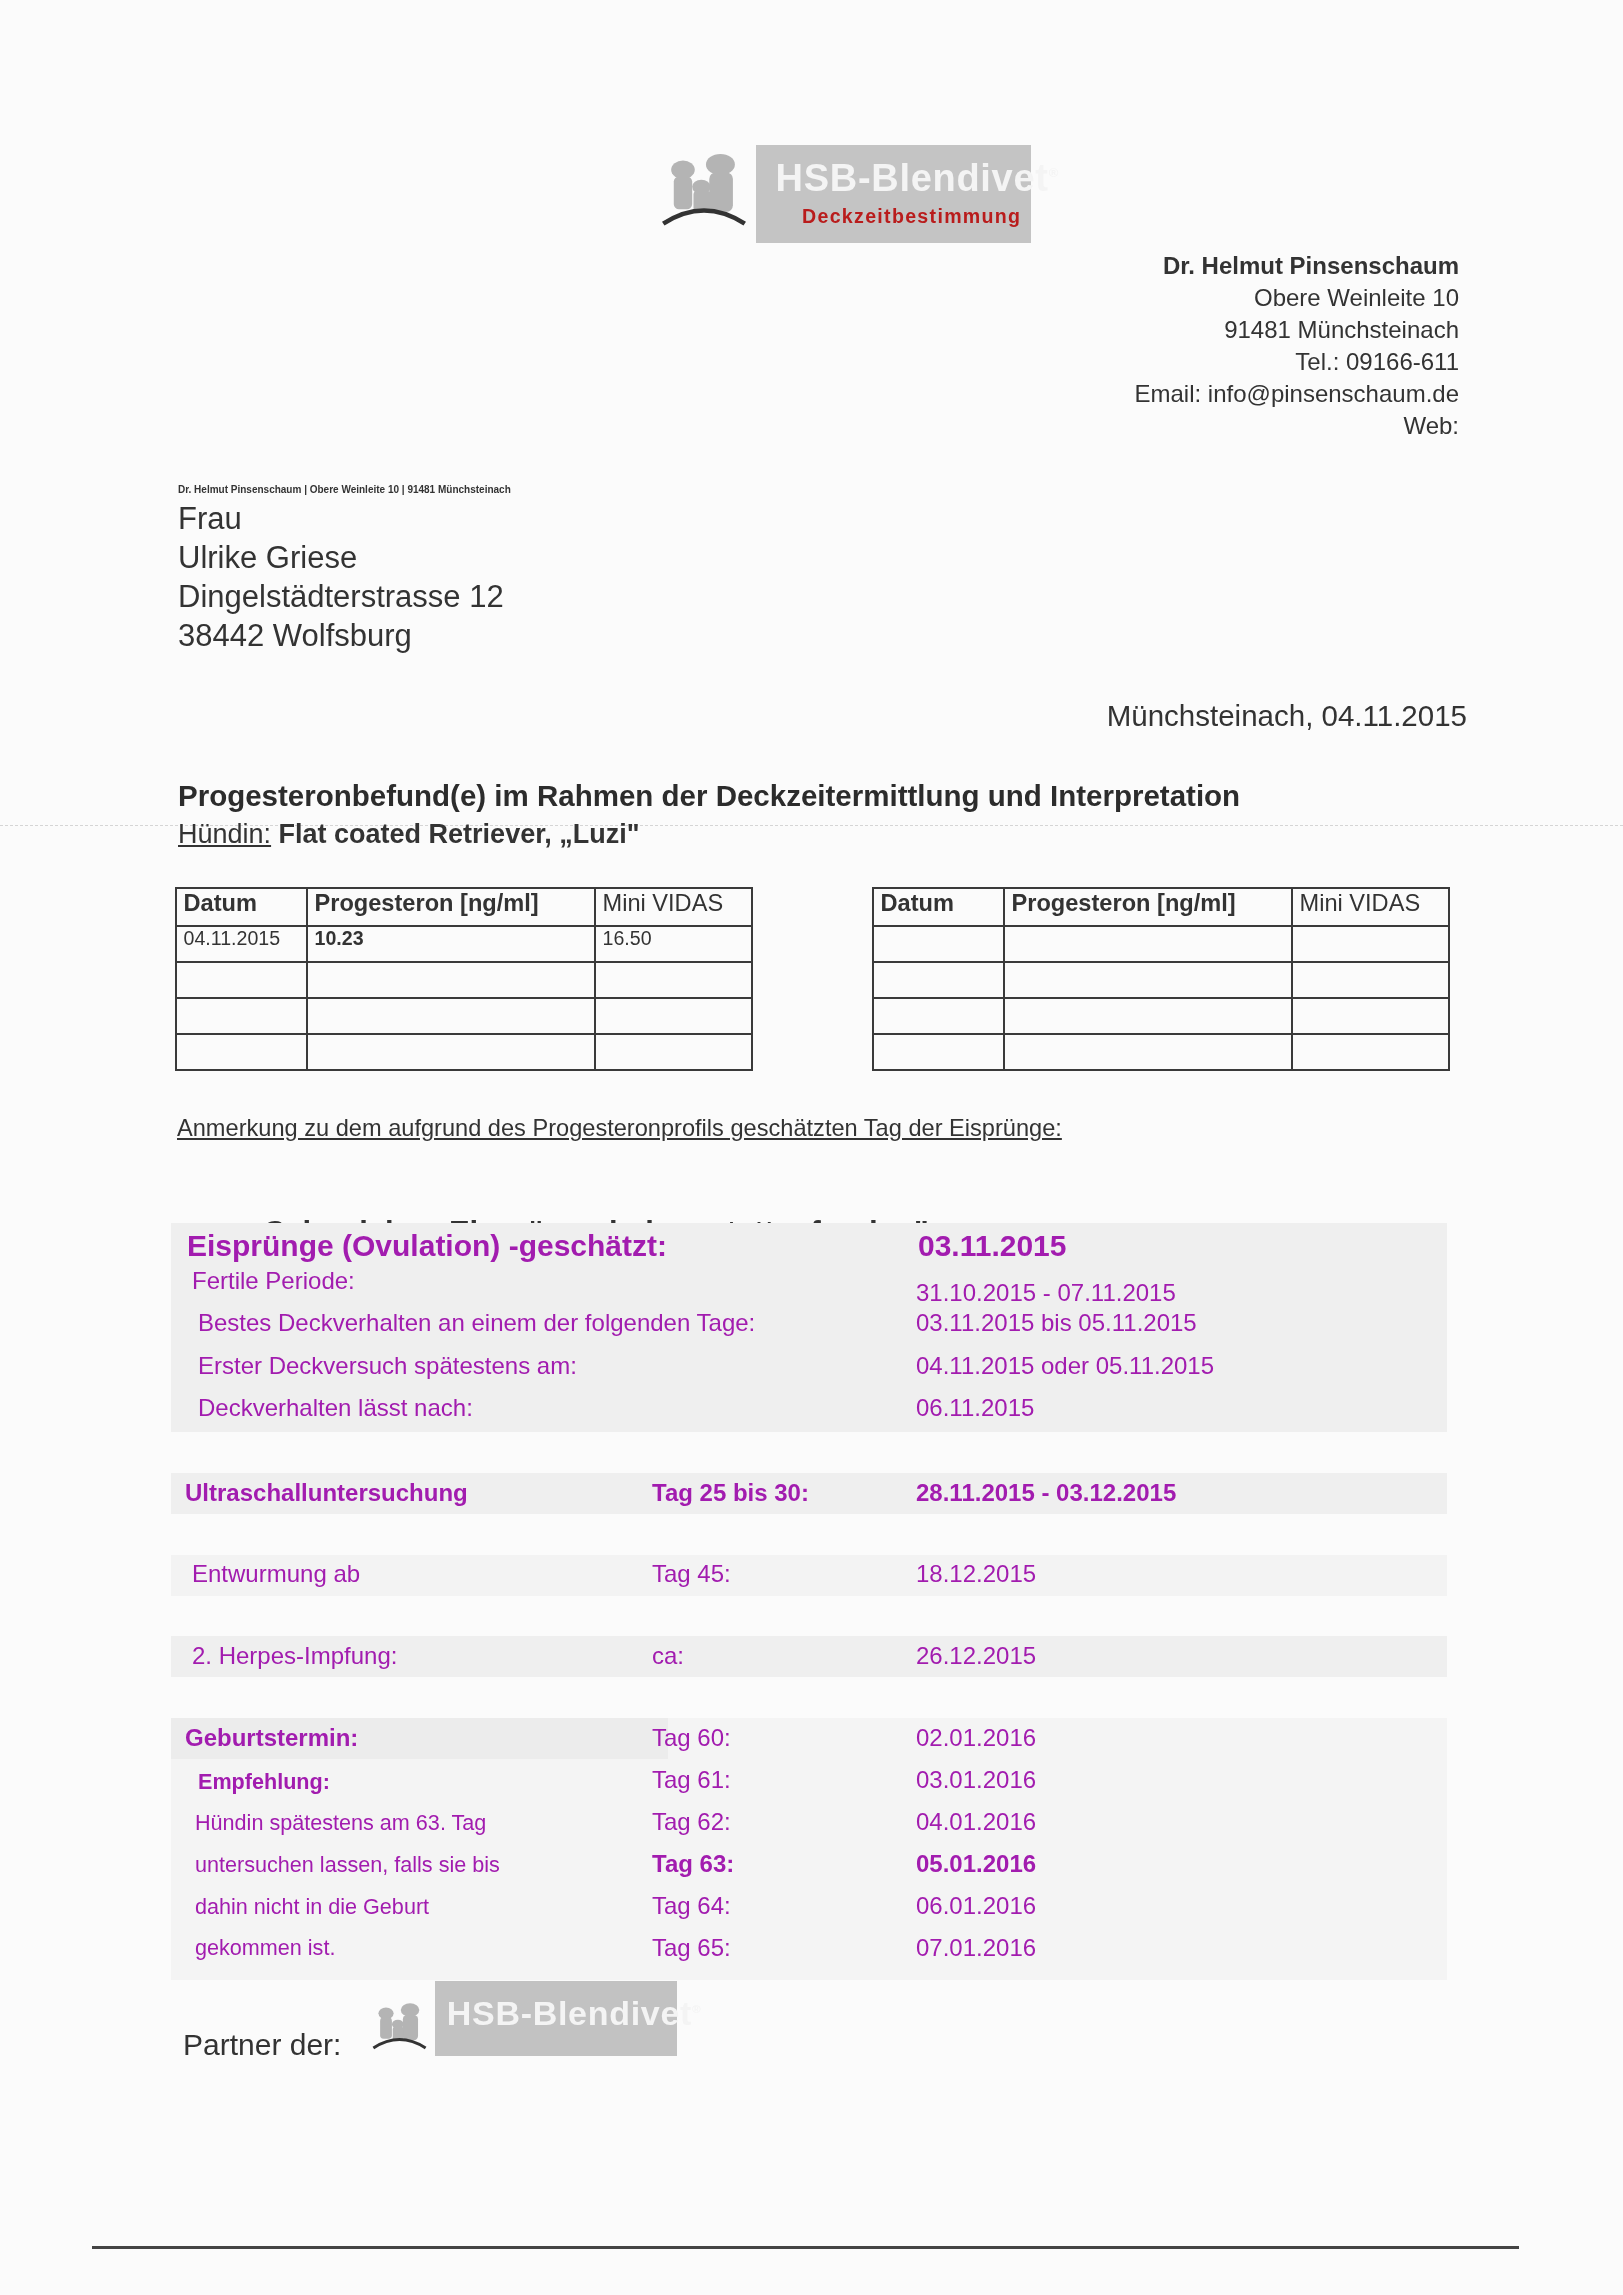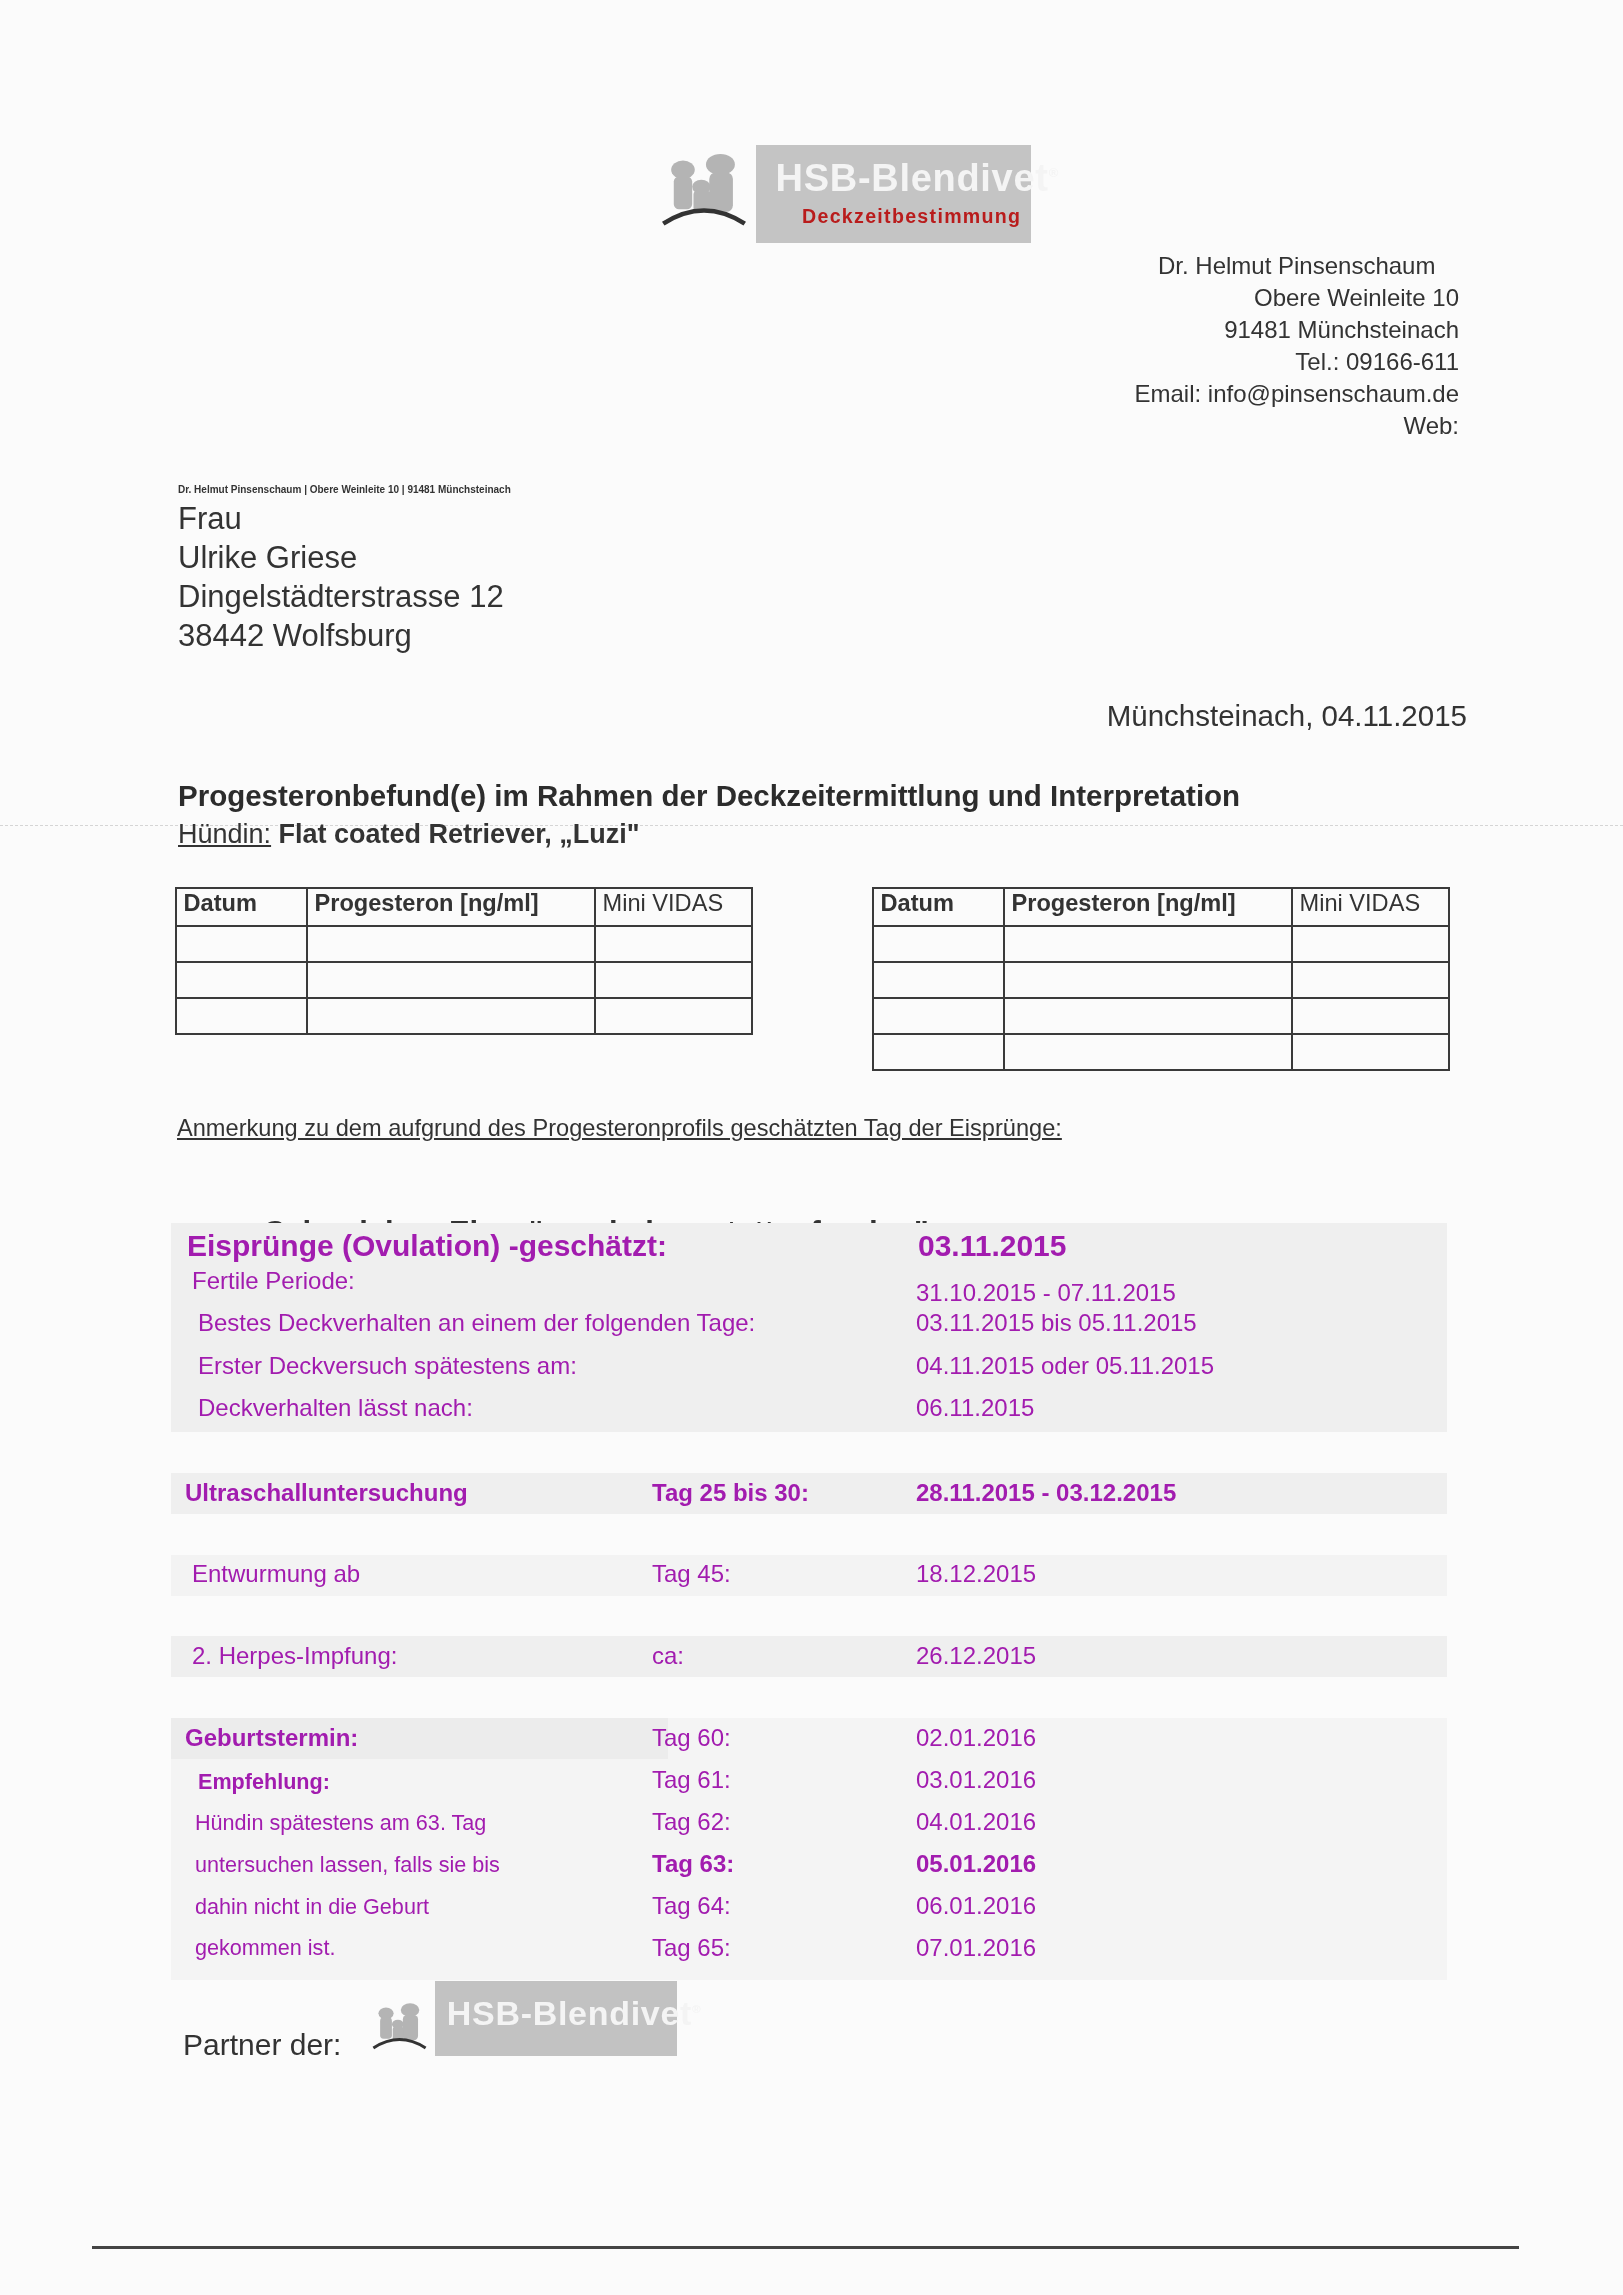--- a/index.html
+++ b/index.html
@@ -12,21 +12,21 @@
 
   
   .logo-top { left: 658px; top: 137px; width: 373px; height: 98px; }
   .logo-mascot { position: absolute; left: 0; top: 13px; width: 92px; height: 79px; }
   .logo-box { position: absolute; left: 98px; top: 7.9px; width: 275px; height: 98px; background: #c4c4c4; }
   .logo-title { position: absolute; left: 19.6px; top: 11.8px; color: #f4f4f4; font-size: 38px; font-weight: bold; letter-spacing: 0.7px; white-space: nowrap; }
   .logo-sub { position: absolute; left: 46px; top: 60px; color: #b91c1c; font-size: 19.6px; font-weight: bold; letter-spacing: 1.3px; white-space: nowrap; }
 
   
   .sender { right: 164px; top: 250px; text-align: right; font-size: 24px; line-height: 32px; color: #333; }
-  .sender .name { font-weight: normal; text-align: center; }
+  .sender .name { font-weight: bold; }
 
   .return-line { left: 178px; top: 484px; font-size: 10px; font-weight: bold; color: #333; white-space: nowrap; }
 
   .recipient { left: 178px; top: 499px; font-size: 31px; line-height: 39px; color: #333; }
 
   .place-date { right: 156px; top: 699px; font-size: 29.5px; color: #333; }
 
   .doc-title { left: 178px; top: 779px; font-size: 29.5px; font-weight: bold; color: #2c2c2c; white-space: nowrap; }
   .dog-line { left: 178px; top: 819px; font-size: 27px; font-weight: bold; color: #333; white-space: nowrap; }
   .dog-line .lbl { font-weight: normal; text-decoration: underline; }
@@ -124,20 +124,25 @@
       <col class="c2">
       <col class="c3">
     </colgroup>
   <tbody>
       <tr class="head">
     <td class="hbold">Datum</td>
     <td class="hbold">Progesteron [ng/ml]</td>
     <td>Mini VIDAS</td>
   </tr>
   <tr>
+    <td class="cell-small">04.11.2015</td>
+    <td class="cell-small hbold">10.23</td>
+    <td class="cell-small">16.50</td>
+  </tr>
+  <tr>
         <td></td>
         <td></td>
         <td></td>
       </tr>
   <tr>
         <td></td>
         <td></td>
         <td></td>
       </tr>
   <tr>

